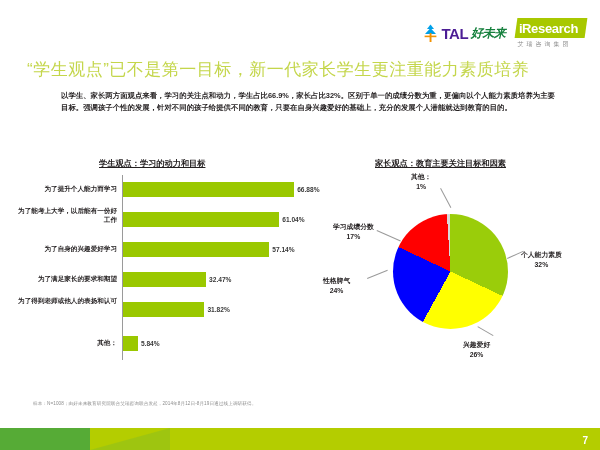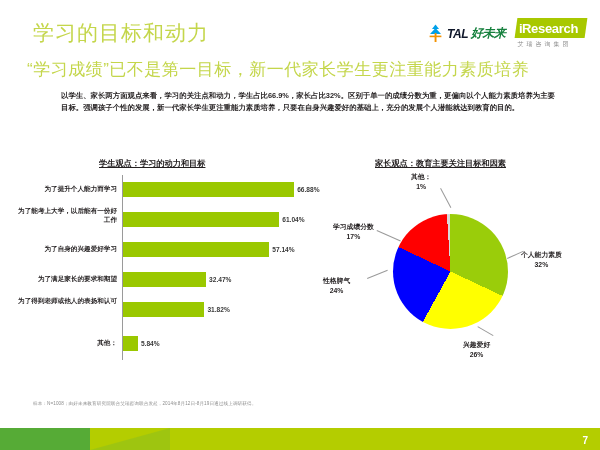--- a/index.html
+++ b/index.html
@@ -11,21 +11,21 @@
   .slide{position:relative;width:600px;height:450px;background:#fff;}
 
   
   .title{
     position:absolute;left:33px;top:19px;
     font-size:21px;color:#c4d64b;letter-spacing:1px;white-space:nowrap;
   }
   .logos{position:absolute;right:14px;top:18px;display:flex;align-items:center;gap:10px;}
   .logo-tal{display:flex;align-items:center;gap:3px;}
   .tal-mark{width:17px;height:19px;position:relative;}
-  .tal-text{font-size:12px;font-weight:bold;font-style:italic;color:#0f172a;letter-spacing:-0.5px;}
+  .tal-text{font-size:15px;font-weight:bold;color:#4c1d95;letter-spacing:-0.5px;}
   .tal-cn{font-size:12px;font-weight:bold;font-style:italic;color:#15803d;letter-spacing:-0.5px;}
   .logo-ir{display:flex;flex-direction:column;align-items:flex-start;}
   .ir-top{position:relative;background:#a8c800;padding:1px 8px 1px 3px;transform:skewX(-8deg);}
   .ir-top span{display:inline-block;transform:skewX(8deg);font-size:13px;font-weight:bold;color:#ffffff;letter-spacing:-0.3px;}
   .ir-i{color:#ffffff;}
   .ir-sub{font-size:6px;color:#8a8a8a;letter-spacing:3px;margin-top:2px;padding-left:2px;}
 
   .subtitle{
     position:absolute;left:27px;top:58px;
     font-size:17px;color:#c4d64b;white-space:nowrap;letter-spacing:0.5px;
@@ -79,21 +79,20 @@
     content:"";position:absolute;left:90px;bottom:0;width:0;height:0;
     border-style:solid;border-width:0 0 22px 80px;border-color:transparent transparent #8cbf1e transparent;opacity:.55;
   }
   .pagenum{position:absolute;right:12px;bottom:4px;font-size:10px;font-weight:bold;color:#ffffff;}
 </style>
 </head>
 <body>
 
 <div class="slide">
 
-  <div class="title">学习的目标和动力</div>
 
   <div class="logos">
     <div class="logo-tal">
       <span class="tal-mark">
         <svg width="17" height="19" viewBox="0 0 17 19" xmlns="http://www.w3.org/2000/svg">
           <path d="M8.5 0.5 L12 5 L5 5 Z" fill="#00a0e9"></path>
           <path d="M8.5 4 L14 10 L3 10 Z" fill="#00a0e9"></path>
           <rect x="7.6" y="9" width="1.9" height="9" fill="#f39200"></rect>
           <rect x="2.6" y="11.6" width="11.8" height="1.6" fill="#f39200"></rect>
         </svg>
@@ -102,22 +101,22 @@
       <span class="tal-cn">好未来</span>
     </div>
     <div class="logo-ir">
       <div class="ir-top">
         <span class="ir-i">i</span><span>Research</span>
       </div>
       <div class="ir-sub">艾瑞咨询集团</div>
     </div>
   </div>
 
-  <div class="subtitle">“学习成绩”已不是第一目标，新一代家长学生更注重能力素质培养</div>
-  <div class="lead">以学生、家长两方面观点来看，学习的关注点和动力，学生占比66.9%，家长占比32%。区别于单一的成绩分数为重，更偏向以个人能力素质培养为主要目标。强调孩子个性的发展，新一代家长学生更注重能力素质培养，只要在自身兴趣爱好的基础上，充分的发展个人潜能就达到教育的目的。</div>
+  <div class="subtitle">“学生观点”已不是第一目标，新一代家长学生更注重能力素质培养</div>
+  <div class="lead">以学生、家长两方面观点来看，学习的关注点和动力，学生占比66.9%，家长占比32%。区别于单一的成绩分数为重，更偏向以个人能力素质培养为主要目标。强调孩子个性的发展，针对不同的孩子给提供不同的教育，只要在自身兴趣爱好的基础上，充分的发展个人潜能就达到教育的目的。</div>
 
   <div class="chart-head left">学生观点：学习的动力和目标</div>
   <div class="barchart">
     <div class="axis"></div>
     <div id="bars">
         <div class="bar-row" style="top: 6px;">
           <div class="bar-label one">为了提升个人能力而学习</div>
           <div class="bar" style="width: 171.213px; background: rgb(154, 200, 0);"></div>
           <div class="bar-val" style="left: 279.213px;">66.88%</div>
         </div>

